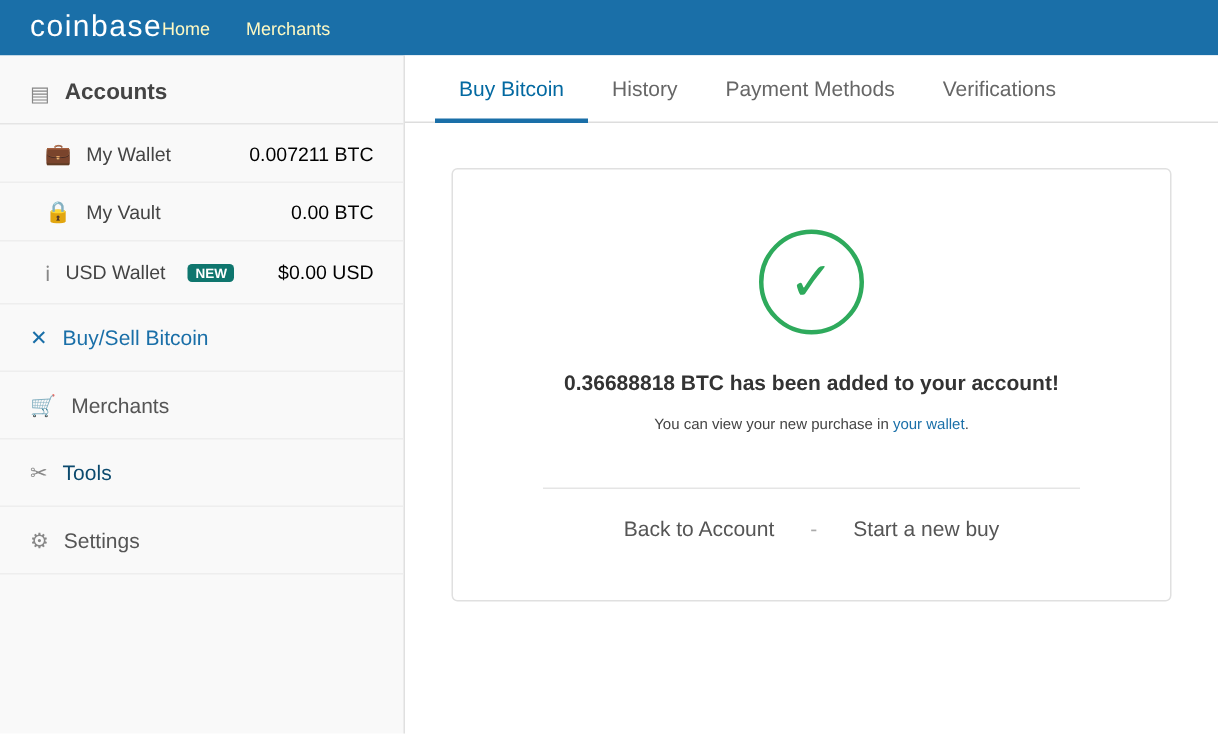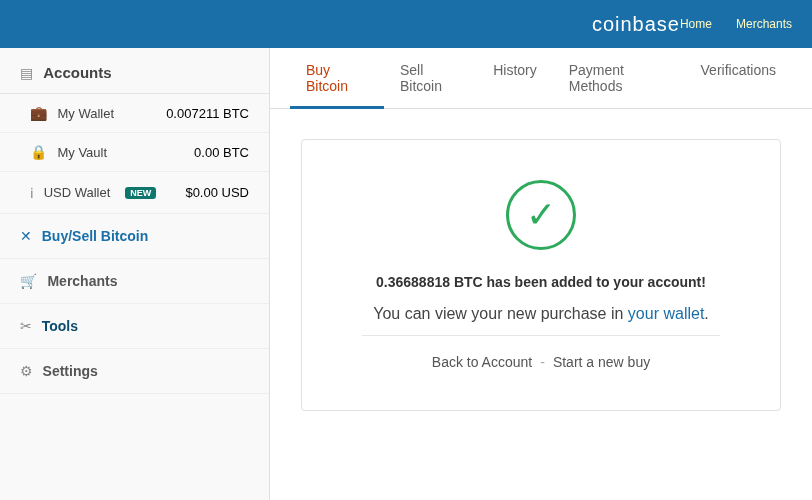--- a/index.html
+++ b/index.html
@@ -1,24 +1,24 @@
 <!DOCTYPE html>
 <html><head>
   <meta charset="utf-8">
   <style>
     * { box-sizing: border-box; margin: 0; padding: 0; }
     body { font-family: 'Helvetica Neue', Arial, sans-serif; font-size: 14px; color: #333; background: #fff; width: 812px; height: 500px; overflow: hidden; }
 
     
     .top-nav {
       background-color: #1a6fa8;
-      height: 48px;
-      display: flex;
-      align-items: center;
-      justify-content: flex-end;
+      height: 37px;
+      display: flex;
+      align-items: center;
+      justify-content: flex-start;
       padding: 0 20px;
     }
     .top-nav-logo {
       color: #fff;
       font-size: 20px;
       font-weight: 300;
       letter-spacing: 1px;
     }
     .top-nav-links {
       display: flex;
@@ -87,21 +87,21 @@
     .sidebar-nav-item {
       display: flex;
       align-items: center;
       gap: 10px;
       padding: 14px 20px;
       border-bottom: 1px solid #eee;
       cursor: pointer;
       color: #1a6fa8;
     }
     .sidebar-nav-icon { font-size: 14px; color: #1a6fa8; }
-    .sidebar-nav-label { font-size: 14px; font-weight: 700; text-align: right; }
+    .sidebar-nav-label { font-size: 14px; font-weight: 400; text-align: right; }
 
     
     .content-area {
       flex: 1;
       display: flex;
       flex-direction: column;
       background: #fff;
     }
 
     
@@ -114,21 +114,21 @@
     .tab {
       padding: 14px 16px 12px 16px;
       font-size: 14px;
       color: #666;
       cursor: pointer;
       border-bottom: 3px solid transparent;
       margin-bottom: -1px;
       text-decoration: none;
     }
     .tab.active {
-      color: #c2410c;
+      color: #0369a1;
       border-bottom: 3px solid #1a6fa8;
       font-weight: 500;
     }
 
     
     .content-panel {
       flex: 1;
       padding: 30px 20px;
       display: flex;
       align-items: flex-start;
@@ -169,35 +169,35 @@
 
     .success-amount {
       font-size: 14px;
       font-weight: 700;
       color: #333;
       margin-bottom: 12px;
       line-height: 1.5;
     }
 
     .success-view-text {
-      font-size: 16px;
+      font-size: 10px;
       color: #444;
       font-weight: 400;
-      margin-bottom: 12px;
+      margin-bottom: 36px;
     }
     .success-view-text a {
       color: #1a6fa8;
       text-decoration: none;
     }
 
     .success-actions {
       display: flex;
       align-items: center;
       justify-content: center;
-      gap: 8px;
+      gap: 24px;
       border-top: 1px solid #e5e5e5;
       padding-top: 18px;
     }
     .success-action-link {
       font-size: 14px;
       color: #555;
       cursor: pointer;
       text-decoration: none;
     }
     .success-action-separator { color: #aaa; }
@@ -265,21 +265,20 @@
     <div class="sidebar-nav-item" style="color:#555;">
       <span class="sidebar-nav-icon" style="color:#888;">⚙</span>
       <span class="sidebar-nav-label" style="color:#555;">Settings</span>
     </div>
   </aside>
 
   <main class="content-area">
 
     <div class="tabs">
       <a class="tab active">Buy Bitcoin</a>
-      <a class="tab">Sell Bitcoin</a>
       <a class="tab">History</a>
       <a class="tab">Payment Methods</a>
       <a class="tab">Verifications</a>
     </div>
 
     <div class="content-panel">
       <div class="success-card">
 
         <div class="success-icon-circle">
           <span class="success-checkmark">✓</span>

